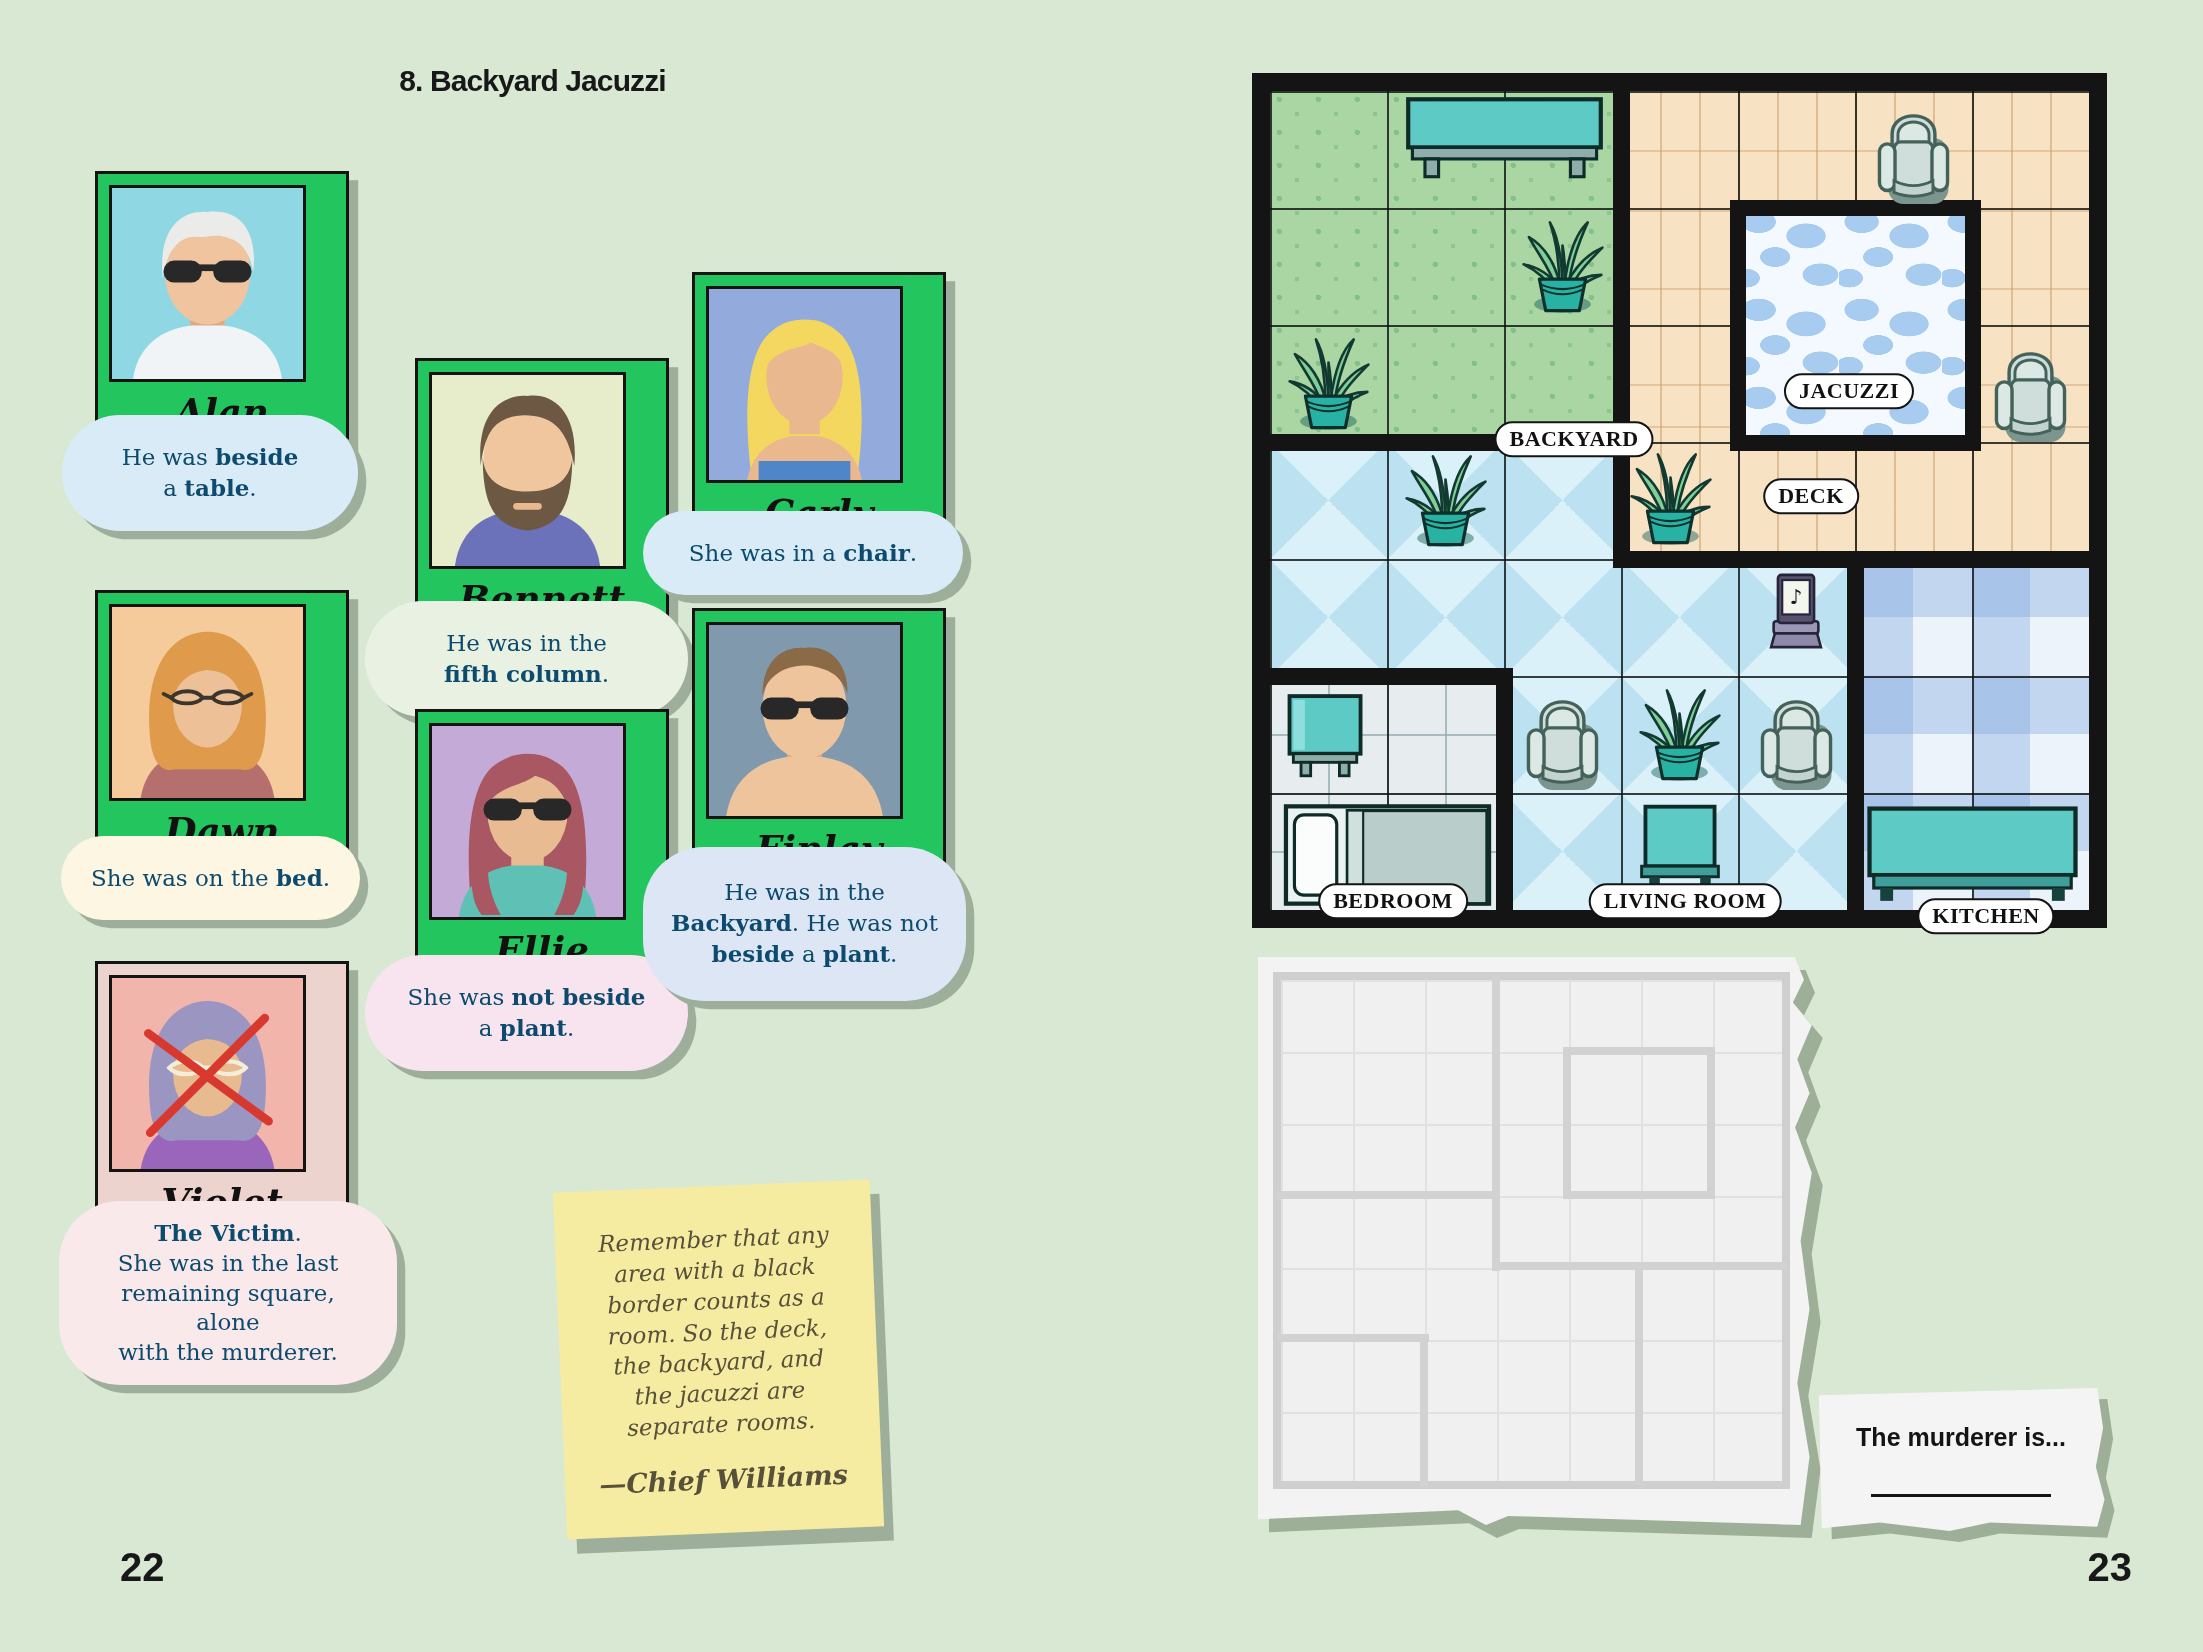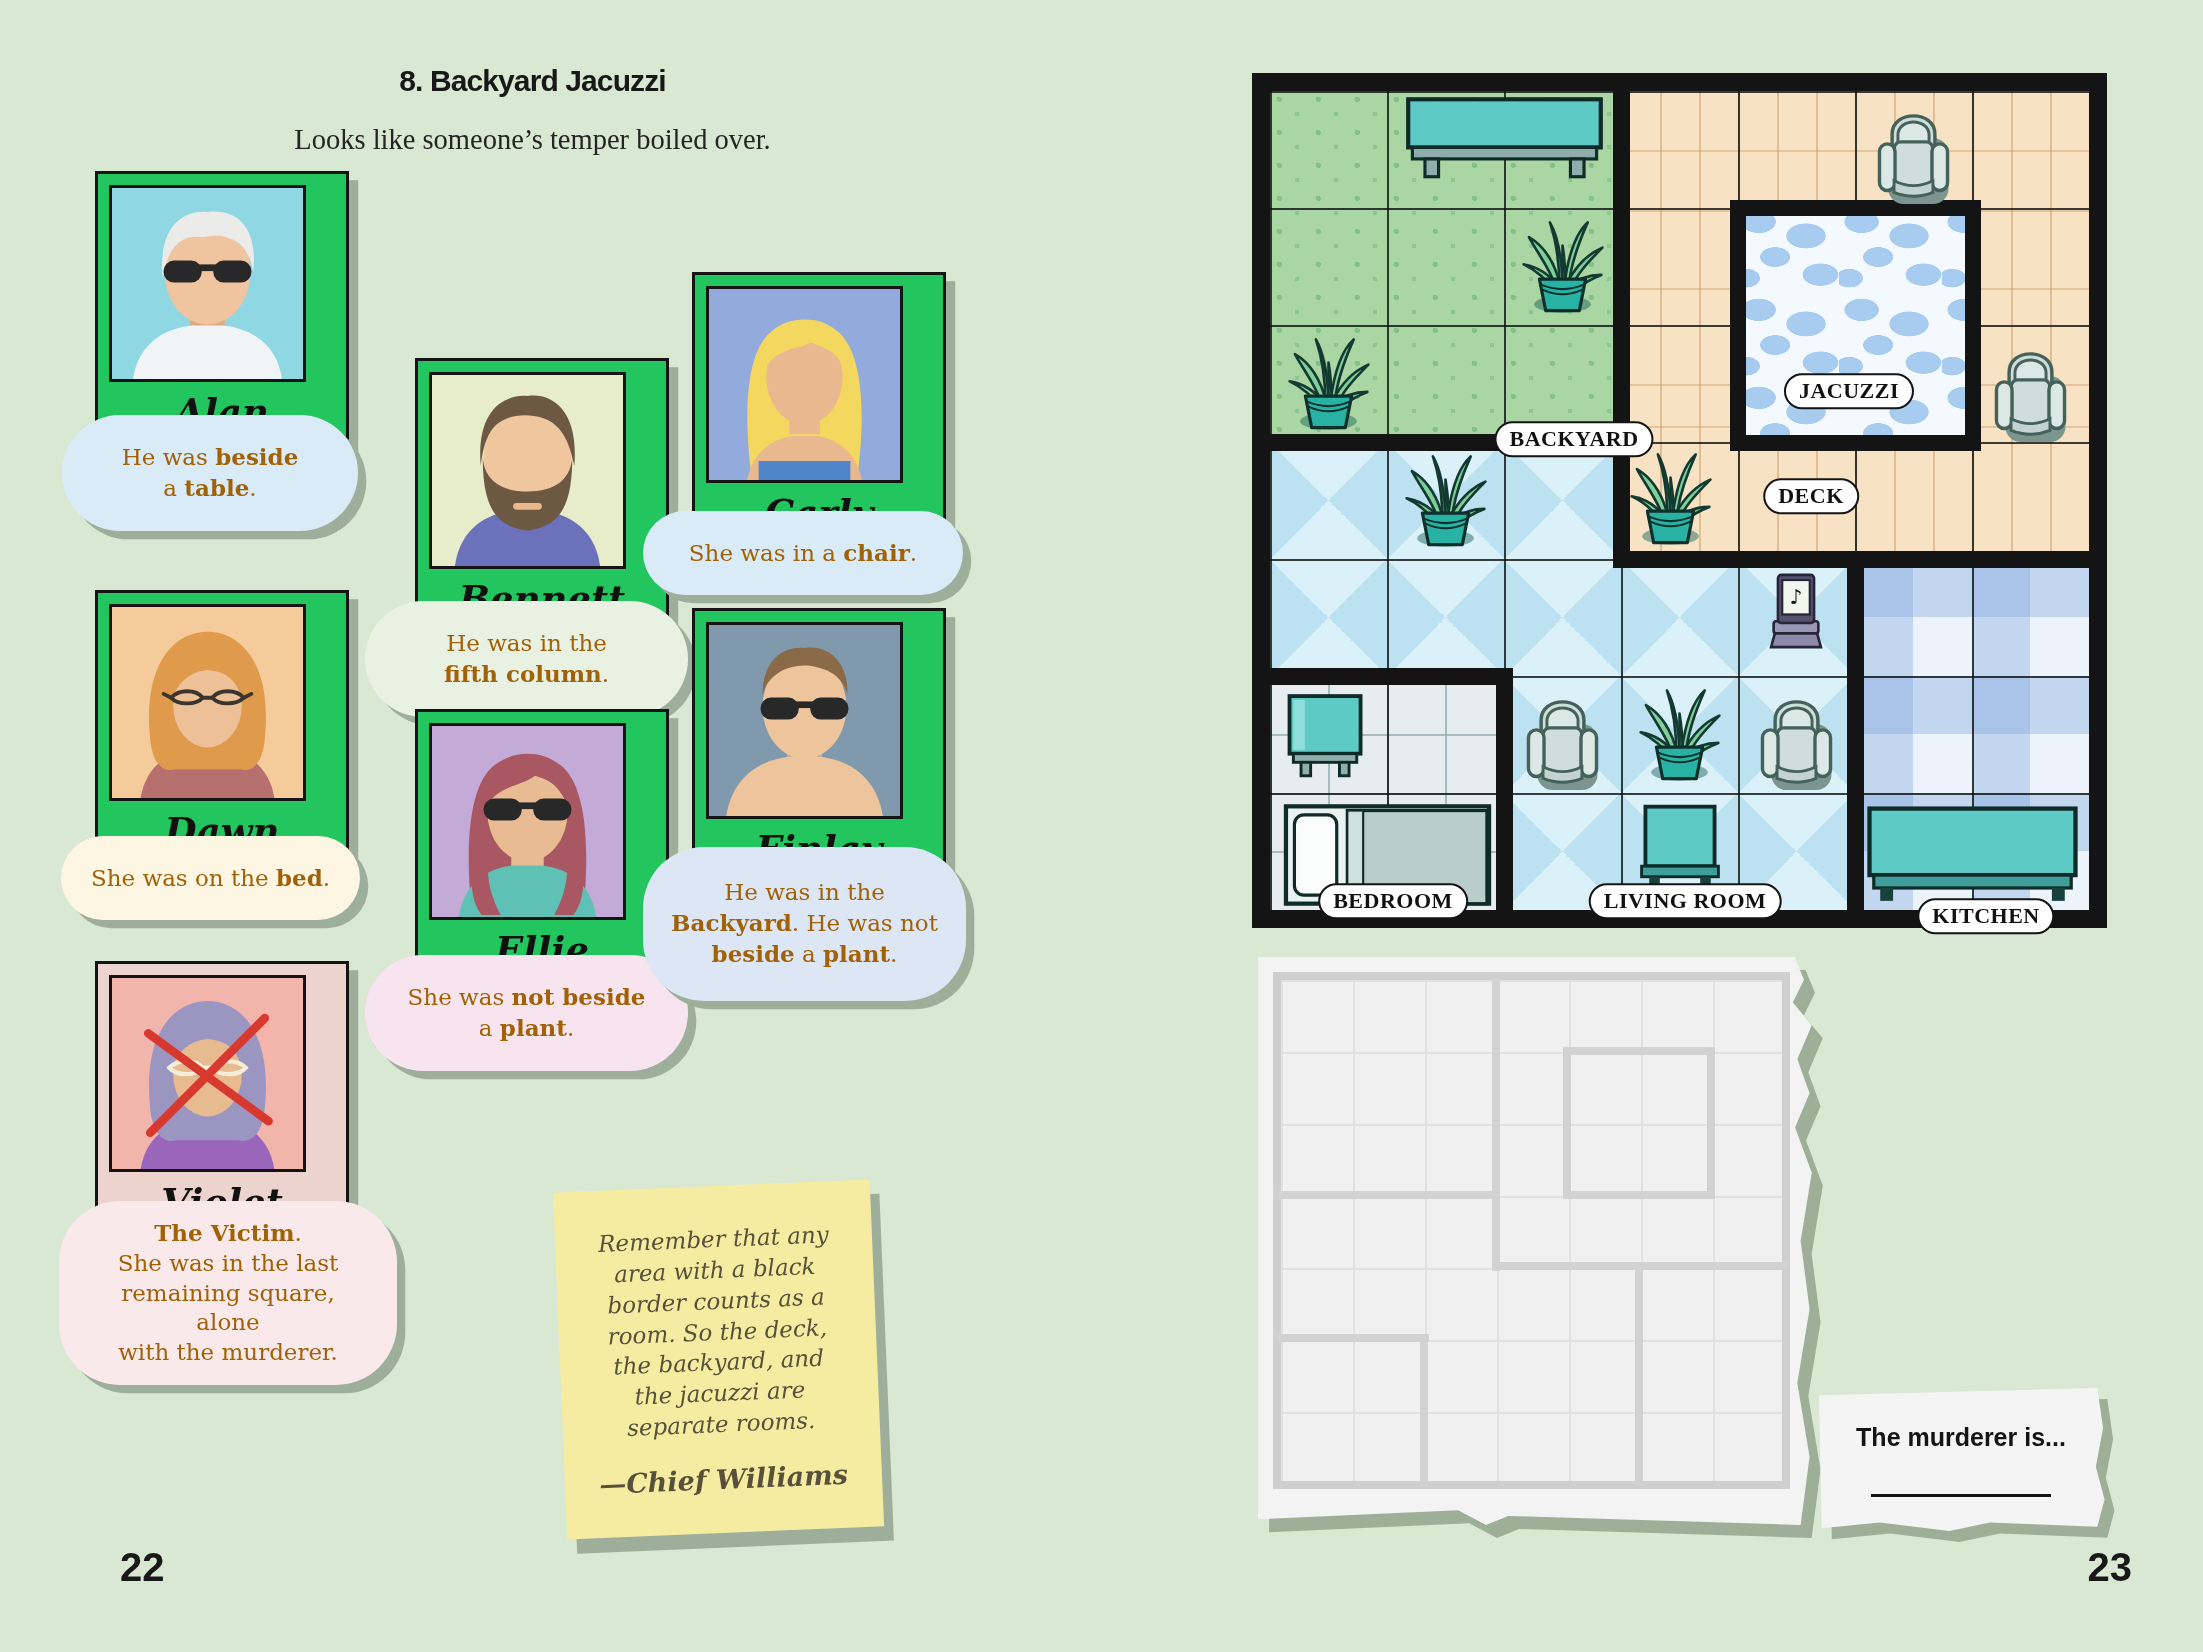--- a/index.html
+++ b/index.html
@@ -30,21 +30,21 @@
   .card-bennett{left:415px; top:358px;}
   .card-carly  {left:692px; top:272px;}
   .card-dawn   {left:95px; top:590px;}
   .card-ellie  {left:415px; top:709px;}
   .card-finlay {left:692px; top:608px;}
   .card-violet {left:95px; top:961px;}
 
   
   .bubble{
     position:absolute;box-shadow:8.3px 8.3px 0 #9daf9b;
-    font-family:"DejaVu Serif",serif;font-size:23px;line-height:1.3;color:#a16207;
+    font-family:"DejaVu Serif",serif;font-size:23px;line-height:1.3;color:#0c4a6e;
     text-align:center;display:flex;align-items:center;justify-content:center;
     padding:14.7px 27.5px;box-sizing:border-box;
   }
   .bubble b{font-weight:800;}
   .cap{border-radius:917px;}
   .rr{border-radius:61px;}
   .bubble-alan   {left:62px;  top:415px;  width:296px; min-height:116px;}
   .bubble-bennett{left:365px; top:601px;  width:323px; min-height:116px;}
   .bubble-carly  {left:643px; top:511px;  width:320px; min-height:84px;}
   .bubble-dawn   {left:61px;  top:836px;  width:299px; min-height:84px;}
@@ -164,21 +164,20 @@
     display:flex;flex-direction:column;align-items:center;justify-content:center;
   }
   .murder-text{font-family:Liberation Sans, sans-serif;font-weight:700;font-size:25px;color:#141414;}
   .blank-line{width:180px;border-bottom:3.7px solid #141414;margin-top:42px;}
 </style>
 </head>
 <body>
 
 <div class="header">
   <div class="title">8. Backyard Jacuzzi</div>
-  <div class="subtitle">Looks like someone’s temper boiled over.</div>
 </div>
 
 <div class="card card-alan">
   <div class="photo">
       <svg viewBox="0 0 200 200">
         <rect width="200" height="200" fill="#8ed7e3"></rect>
     <rect x="82" y="118" width="36" height="34" fill="#efc49e"></rect>
         <path d="M82,124 q18,16 36,0 v28 h-36 z" fill="#ddab82"></path>
     <path d="M22,200 C28,158 62,146 84,144 L116,144 C138,146 172,158 178,200 Z" fill="#f1f4f6"></path>
     <ellipse cx="100" cy="88" rx="45" ry="55" fill="#efc49e"></ellipse>

